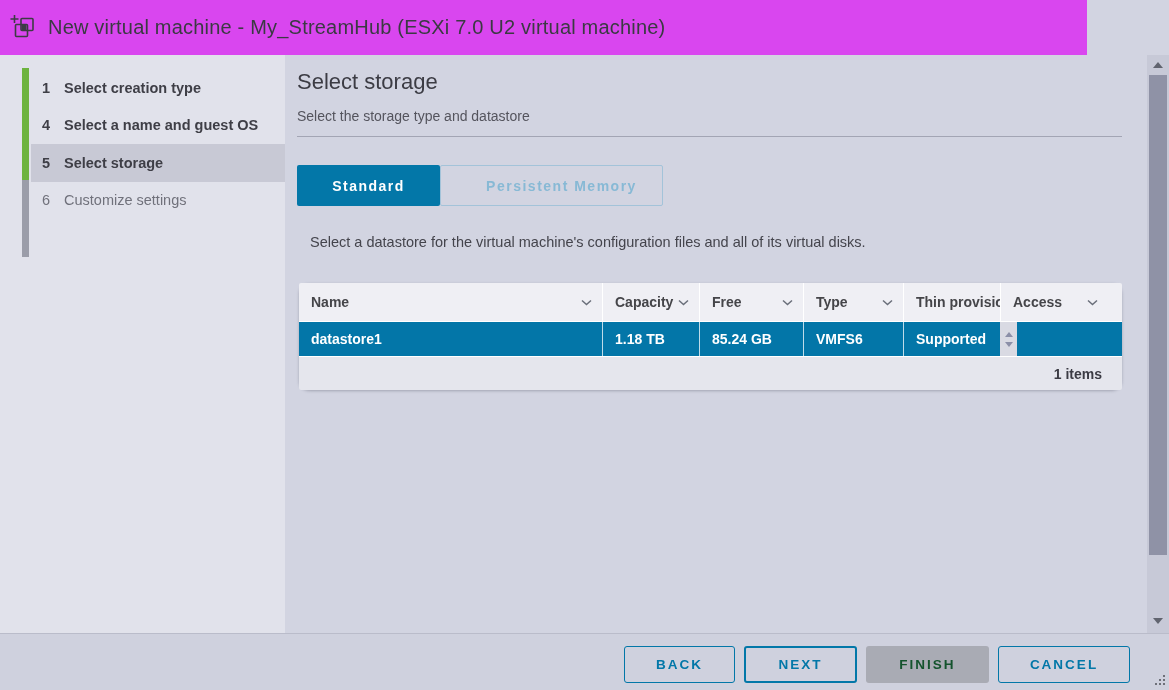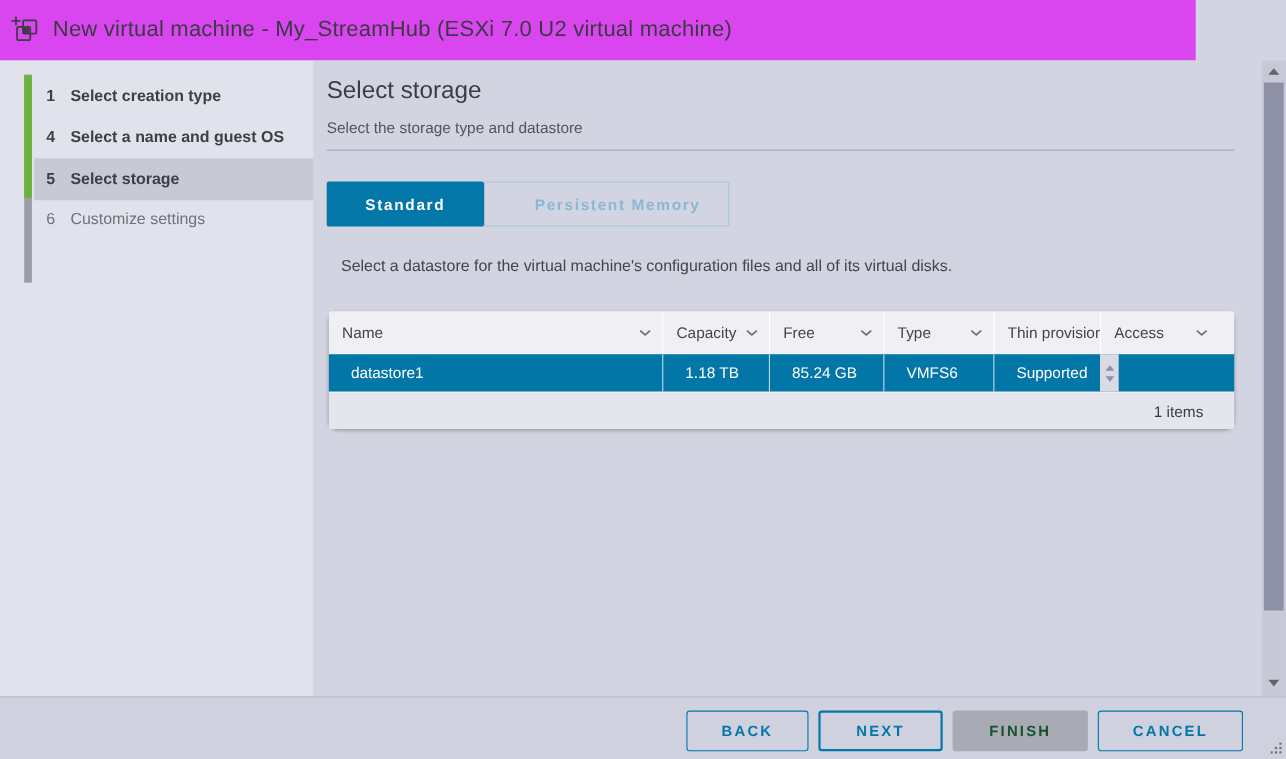--- a/index.html
+++ b/index.html
@@ -36,48 +36,48 @@
   .tab{height:41px;box-sizing:border-box;display:flex;align-items:center;justify-content:center;
        font-size:14px;font-weight:700;letter-spacing:1.5px;cursor:pointer;border-radius:2px;}
   .tab:nth-child(1){width:143px;}
   .tab:nth-child(2){width:223px;}
   .tab.active{background:#0377a8;color:#ffffff;}
   .tab.inactive{border:1px solid #a3c3d9;color:#87b9d5;background:transparent;padding-left:20px;}
 
   .desc{margin:28px 0 0 0;padding-left:13px;font-size:14.5px;color:#44444c;}
 
   
-  .grid{margin:33px 0 0 2px;width:823px;border-radius:10px;box-shadow:0 1px 3px rgba(90,92,110,.4);}
+  .grid{margin:33px 0 0 2px;width:823px;border-radius:10px;box-shadow:0 1px 3px rgba(90,92,110,.4);font-weight:bold;}
   .thead{display:flex;height:38px;background:#efeff4;border-radius:2px 2px 0 0;}
   .th{box-sizing:border-box;display:flex;align-items:center;padding:0 10px 0 12px;
       font-size:14px;color:#454549;white-space:nowrap;overflow:hidden;cursor:pointer;}
   .th + .th{border-left:1px solid #ffffff;}
   .th:nth-child(1){width:303px;}
   .th:nth-child(2){width:97px;}
   .th:nth-child(3){width:104px;}
   .th:nth-child(4){width:100px;}
   .th:nth-child(5){width:97px;}
   .th:nth-child(6){width:122px;padding-right:24px;}
   .th .sort{margin-left:auto;flex:0 0 auto;display:flex;}
 
   .trow{display:flex;height:34px;background:#0376a8;color:#ffffff;border-top:1px solid #ffffff;cursor:pointer;}
-  .td{box-sizing:border-box;display:flex;align-items:center;padding-left:20px;font-size:14px;white-space:nowrap;overflow:hidden;}
+  .td{box-sizing:border-box;display:flex;align-items:center;padding-left:12px;font-size:14px;white-space:nowrap;overflow:hidden;}
   .td + .td{border-left:1px solid rgba(255,255,255,.75);}
   .td:nth-child(1){width:303px;}
   .td:nth-child(2){width:97px;}
   .td:nth-child(3){width:104px;}
   .td:nth-child(4){width:100px;}
   .td:nth-child(5){width:97px;}
   .td:nth-child(6){width:105px;}
   .mini-scroll{width:17px;background:#d9dae3;display:flex;flex-direction:column;align-items:center;justify-content:center;gap:5px;}
   .tri-up{width:0;height:0;border-left:4px solid transparent;border-right:4px solid transparent;border-bottom:5px solid #8b8fa8;}
   .tri-down{width:0;height:0;border-left:4px solid transparent;border-right:4px solid transparent;border-top:5px solid #8b8fa8;}
 
   .tfoot{height:34px;background:#e5e6ed;border-top:1px solid #ffffff;border-radius:0 0 2px 2px;
-         display:flex;align-items:center;justify-content:flex-end;padding-right:28px;
+         display:flex;align-items:center;justify-content:flex-end;padding-right:20px;
          font-size:14px;color:#3b3b44;box-sizing:border-box;}
 
   
   .vscroll{position:absolute;left:1147px;top:55px;width:22px;height:578px;background:#c7c9d7;}
   .vscroll .arrow{position:absolute;left:0;width:22px;height:20px;display:flex;align-items:center;justify-content:center;cursor:pointer;}
   .vscroll .arrow.up{top:0;}
   .vscroll .arrow.down{bottom:2px;}
   .arrow-up-glyph{width:0;height:0;border-left:5px solid transparent;border-right:5px solid transparent;border-bottom:6px solid #61646f;}
   .arrow-down-glyph{width:0;height:0;border-left:5px solid transparent;border-right:5px solid transparent;border-top:6px solid #61646f;}
   .vthumb{position:absolute;left:2px;top:20px;width:18px;height:480px;background:#8f92a6;cursor:grab;}

